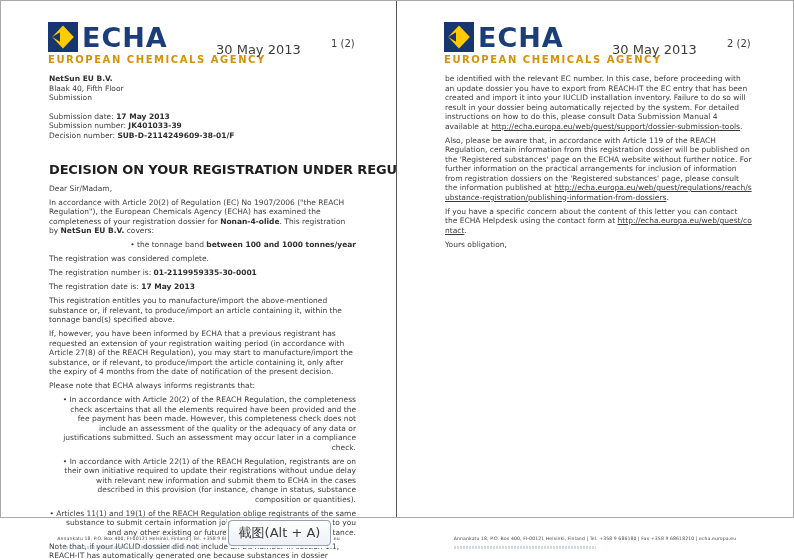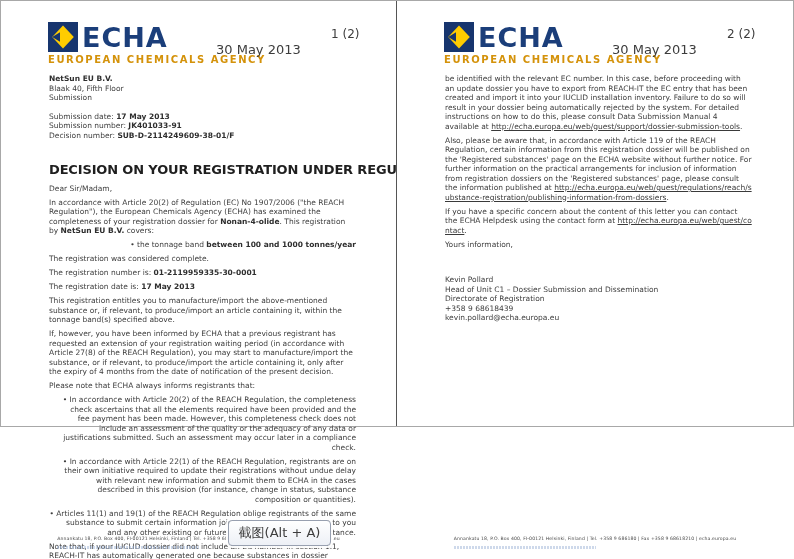--- a/index.html
+++ b/index.html
@@ -1,32 +1,32 @@
 <!DOCTYPE html>
 <html><head>
 <meta charset="utf-8">
 <style>
   * { margin:0; padding:0; box-sizing:border-box; }
   html,body { width:794px; height:559px; }
   body{
     font-family:"DejaVu Sans","Liberation Sans",sans-serif;
     background:#ffffff; color:#3d3d3d; overflow:hidden;
   }
-  .app{ position:relative; width:794px; height:427px; border:1px solid #a8a8a8; background:#fff; display:flex; }
+  .app{ position:relative; width:794px; height:518px; border:1px solid #a8a8a8; background:#fff; display:flex; }
   .page{ position:relative; width:396px; height:100%; background:#fff; }
   .page.first{ border-right:1px solid #555; }
 
   
   .logo{ position:absolute; left:47px; top:21px; display:flex; flex-direction:column; }
   .logo-top{ display:flex; align-items:flex-end; gap:4px; }
   .logo-mark{ width:30px; height:30px; display:block; }
   .wordmark{ font-size:27px; font-weight:bold; color:#1b3e7a; letter-spacing:1px; line-height:28px; }
   .logo-sub{ font-size:10px; font-weight:bold; color:#d4920a; letter-spacing:1.55px; margin-top:2px; white-space:nowrap; }
   .hdr-date{ position:absolute; left:215px; top:41px; font-size:13px; color:#3d3d3d;text-align:right; }
-  .hdr-page{ position:absolute; left:330px; top:26px; font-size:12px; color:#3d3d3d; }
+  .hdr-page{ position:absolute; left:330px; top:37px; font-size:10px; color:#3d3d3d; }
 
   
   .body{ position:absolute; left:48px; top:73px; width:307px; font-size:7.5px; line-height:9.5px; color:#3d3d3d; }
   .body p{ margin:0 0 4.5px 0; }
   b{ color:#2e2e2e; }
   .addr p{ margin:0; }
   .addr{ margin-bottom:9px; }
   .meta{ margin-bottom:25px; }
   .meta div{ margin:0; }
   .heading{ font-weight:bold; color:#1f1f1f; white-space:nowrap; letter-spacing:-0.15px; font-size:13px; margin:10px 0 9px 0 !important; }
@@ -83,21 +83,21 @@
         <p>Submission</p>
       </div>
 
       <div class="meta">
         <div>
           <span>Submission date:</span>
           <b>17 May 2013</b>
         </div>
         <div>
           <span>Submission number:</span>
-          <b>JK401033-91</b>
+          <b>JK401033-39</b>
         </div>
         <div>
           <span>Decision number:</span>
           <b>SUB-D-2114249609-38-01/F</b>
         </div>
       </div>
 
       <p class="heading">DECISION ON YOUR REGISTRATION UNDER REGULATION (EC) NO 1907/2006</p>
       <p>Dear Sir/Madam,</p>
       <p>In accordance with Article 20(2) of Regulation (EC) No 1907/2006 ("the REACH Regulation"), the European Chemicals Agency (ECHA) has examined the completeness of your registration dossier for <b>Nonan-4-olide</b>. This registration by <b>NetSun EU B.V.</b> covers:</p>
@@ -138,28 +138,21 @@
       </div>
       <span class="logo-sub">EUROPEAN CHEMICALS AGENCY</span>
     </div>
     <span class="hdr-date">30 May 2013</span>
     <span class="hdr-page">2 (2)</span>
 
     <div class="body">
       <p>be identified with the relevant EC number. In this case, before proceeding with an update dossier you have to export from REACH-IT the EC entry that has been created and import it into your IUCLID installation inventory. Failure to do so will result in your dossier being automatically rejected by the system. For detailed instructions on how to do this, please consult Data Submission Manual 4 available at <span class="lnk">http://echa.europa.eu/web/guest/support/dossier-submission-tools</span>.</p>
       <p>Also, please be aware that, in accordance with Article 119 of the REACH Regulation, certain information from this registration dossier will be published on the 'Registered substances' page on the ECHA website without further notice. For further information on the practical arrangements for inclusion of information from registration dossiers on the 'Registered substances' page, please consult the information published at <span class="lnk">http://echa.europa.eu/web/guest/regulations/reach/substance-registration/publishing-information-from-dossiers</span>.</p>
       <p>If you have a specific concern about the content of this letter you can contact the ECHA Helpdesk using the contact form at <span class="lnk">http://echa.europa.eu/web/guest/contact</span>.</p>
-      <p class="closing">Yours information,</p>
-      <div class="sig">
-        <p>Kevin Pollard</p>
-        <p>Head of Unit C1 – Dossier Submission and Dissemination</p>
-        <p>Directorate of Registration</p>
-        <p>+358 9 68618439</p>
-        <p>kevin.pollard@echa.europa.eu</p>
-      </div>
+      <p class="closing">Yours obligation,</p>
     </div>
 
     <div class="pfooter">
       <span class="inner">
         <span class="ftext">Annankatu 18, P.O. Box 400, FI-00121 Helsinki, Finland | Tel. +358 9 686180 | Fax +358 9 68618210 | echa.europa.eu</span>
         <div class="print-trace"></div>
       </span>
     </div>
   </section>
 

